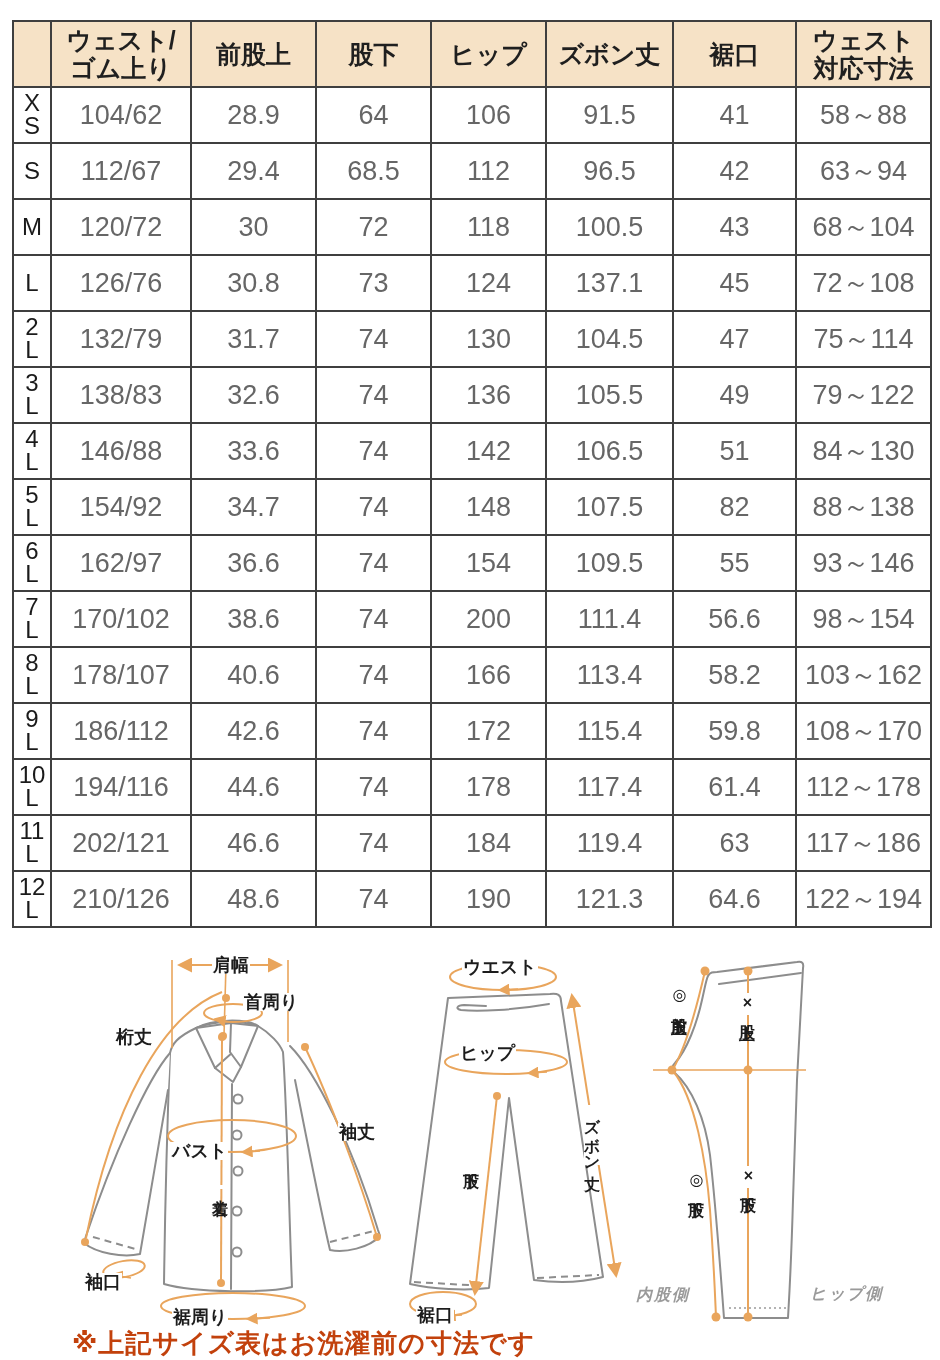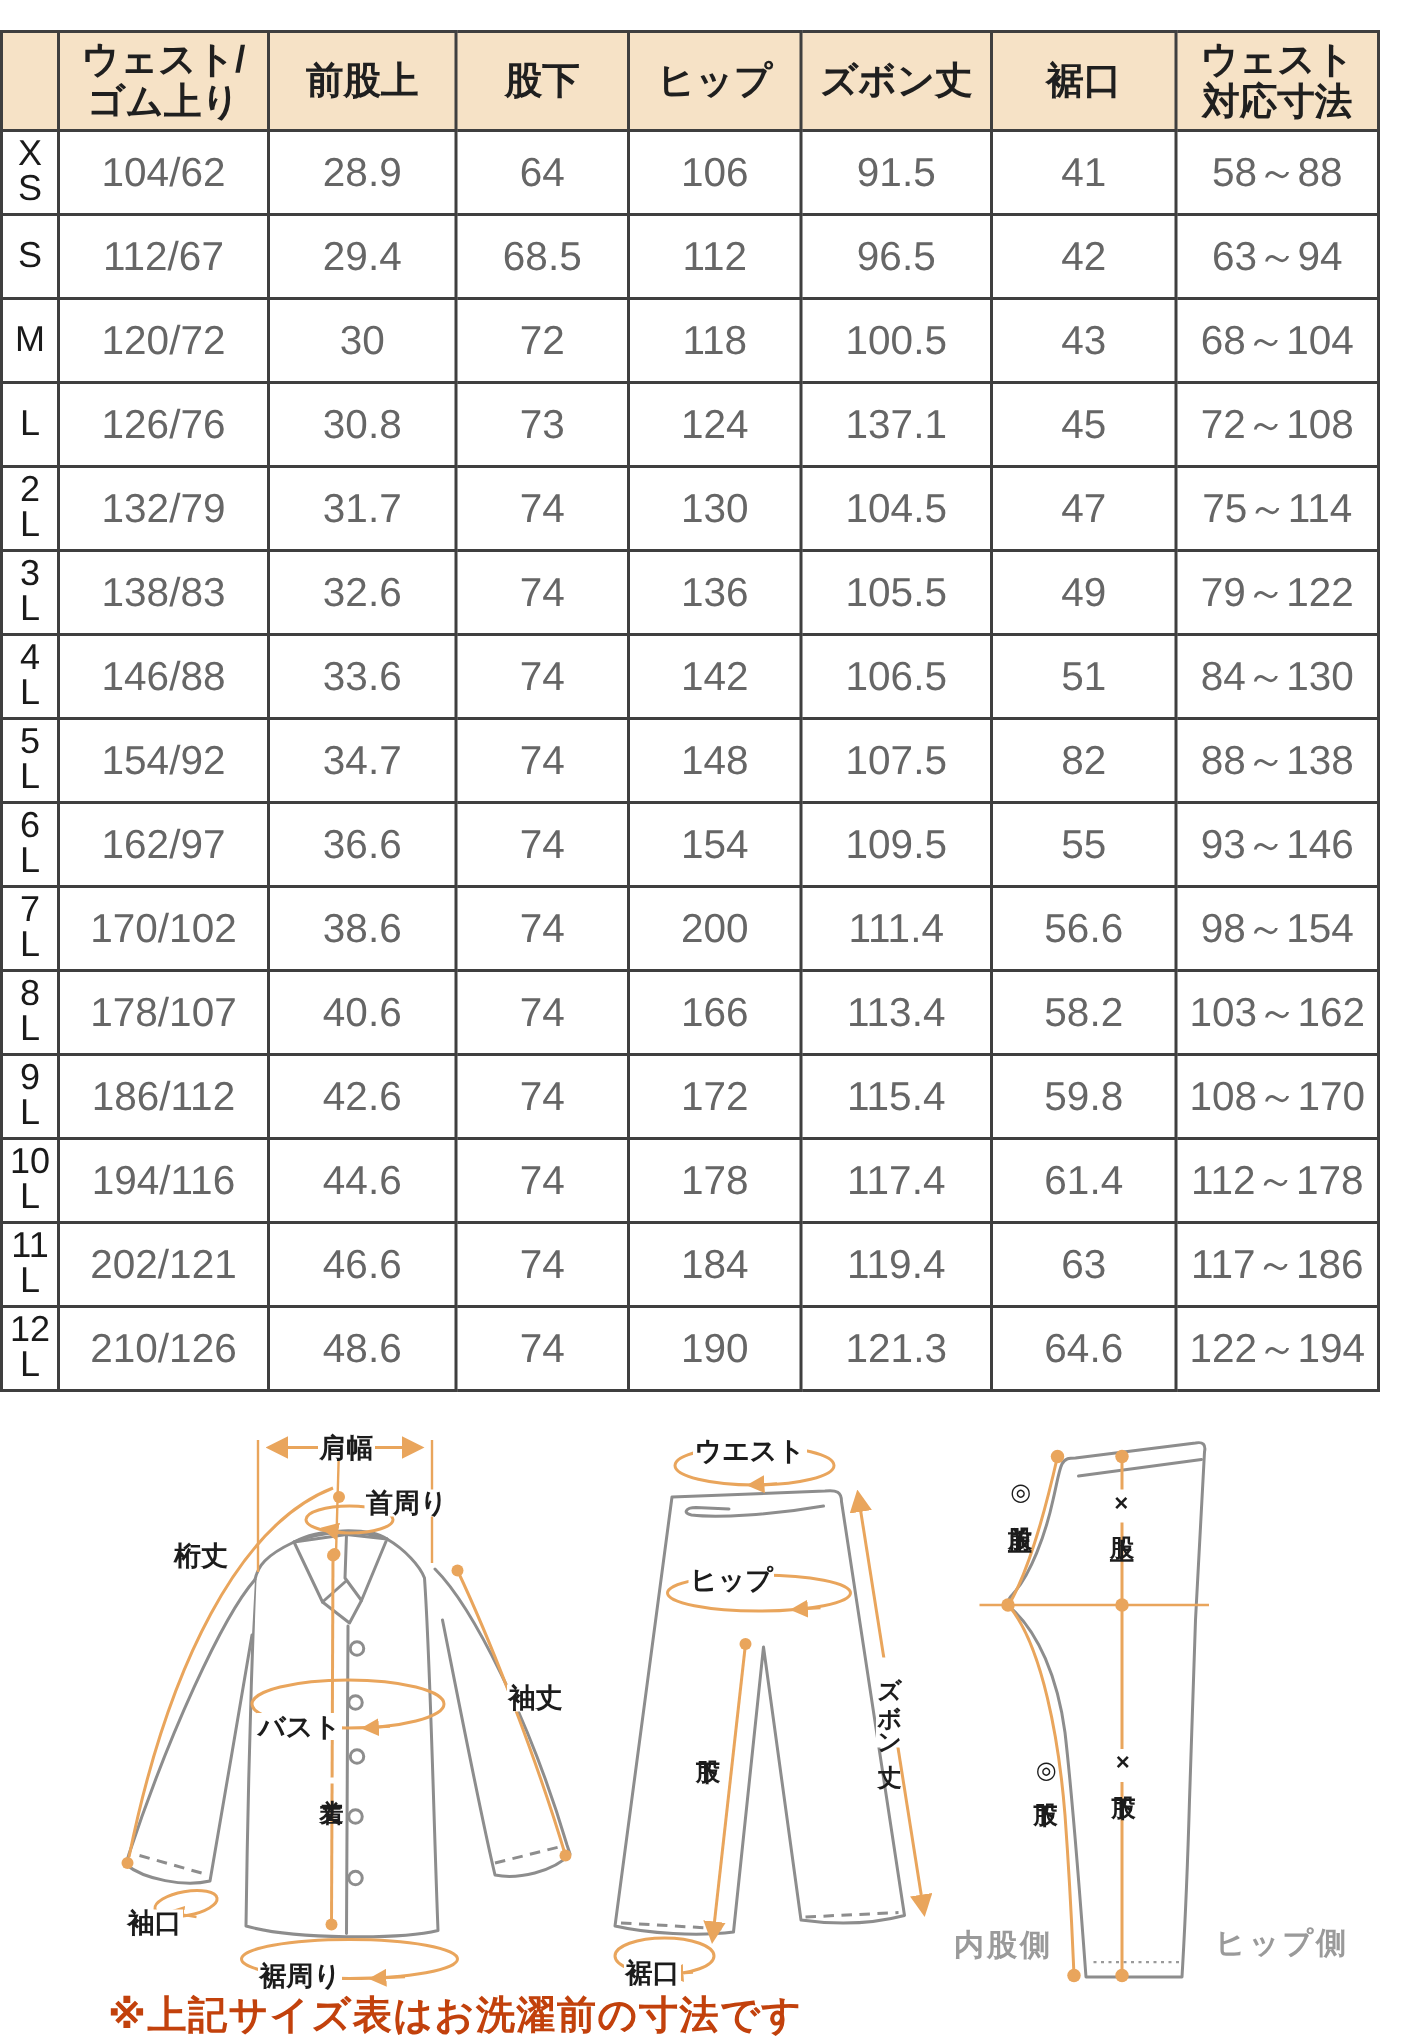--- a/index.html
+++ b/index.html
@@ -1,41 +1,41 @@
 <!DOCTYPE html>
 <html><head>
 <meta charset="utf-8">
 <style>
   html,body{margin:0;padding:0;background:#fff;}
   #page{position:relative;width:940px;height:1360px;background:#fff;overflow:hidden;
         font-family:"Liberation Sans","DejaVu Sans",sans-serif;}
   
-  table.size{position:absolute;left:0;top:20px;width:918px;border-collapse:collapse;table-layout:fixed;border-radius:10px;}
+  table.size{position:absolute;left:12px;top:20px;width:918px;border-collapse:collapse;table-layout:fixed;border-radius:10px;}
   table.size th,table.size td{border:2px solid #3f3f3f;text-align:center;vertical-align:middle;padding:0;}
   table.size thead th{background:#F6E2C6;color:#1f1f1f;font-size:25px;font-weight:600;
         white-space:pre-line;line-height:1.12;height:64px;}
   table.size tbody td{color:#666;font-size:27px;font-weight:400;height:54px;background:#fff;}
   table.size tbody th.sz{background:#fff;color:#1a1a1a;font-size:24px;font-weight:500;
         white-space:pre-line;line-height:0.95;}
   
   #diagrams{position:absolute;left:0;top:940px;width:940px;height:420px;text-align:center;}
   #diagrams svg{position:absolute;left:0;top:0;}
   .g{fill:#fff;stroke:#8d8d8d;stroke-width:2;stroke-linejoin:round;stroke-linecap:round;}
   .gl{fill:none;stroke:#8d8d8d;stroke-width:2;stroke-linejoin:round;stroke-linecap:round;}
   .gd{fill:none;stroke:#8d8d8d;stroke-width:2;stroke-dasharray:7 5;}
   .gdot{fill:none;stroke:#9a9a9a;stroke-width:1.5;stroke-dasharray:2 3;}
   .o{fill:none;stroke:#E9A55C;stroke-width:2;}
   .ot{fill:none;stroke:#E9A55C;stroke-width:1.6;}
   .od{fill:#E9A55C;stroke:none;}
   .lbl{position:absolute;font-weight:700;font-size:18px;color:#1c1c1c;line-height:1;
        background:#fff;padding:0 1px;white-space:nowrap;}
   .vlbl{position:absolute;writing-mode:vertical-rl;text-orientation:upright;font-weight:700;
         font-size:16px;color:#1c1c1c;line-height:1;background:#fff;padding:1px 0;letter-spacing:1px;}
-  .side{position:absolute;font-weight:700;font-size:20px;color:#9a9a9a;background:transparent;
-        line-height:1;letter-spacing:2px;}
+  .side{position:absolute;font-weight:700;font-size:16px;color:#9a9a9a;background:transparent;
+        line-height:1;letter-spacing:2px;font-style:italic;}
   .note{position:absolute;left:72px;top:386px;font-size:26px;font-weight:600;color:#c2410c;
         letter-spacing:1px;white-space:nowrap;}
 </style>
 </head>
 <body>
 
 <div id="page">
 
   <table class="size">
     <colgroup>

